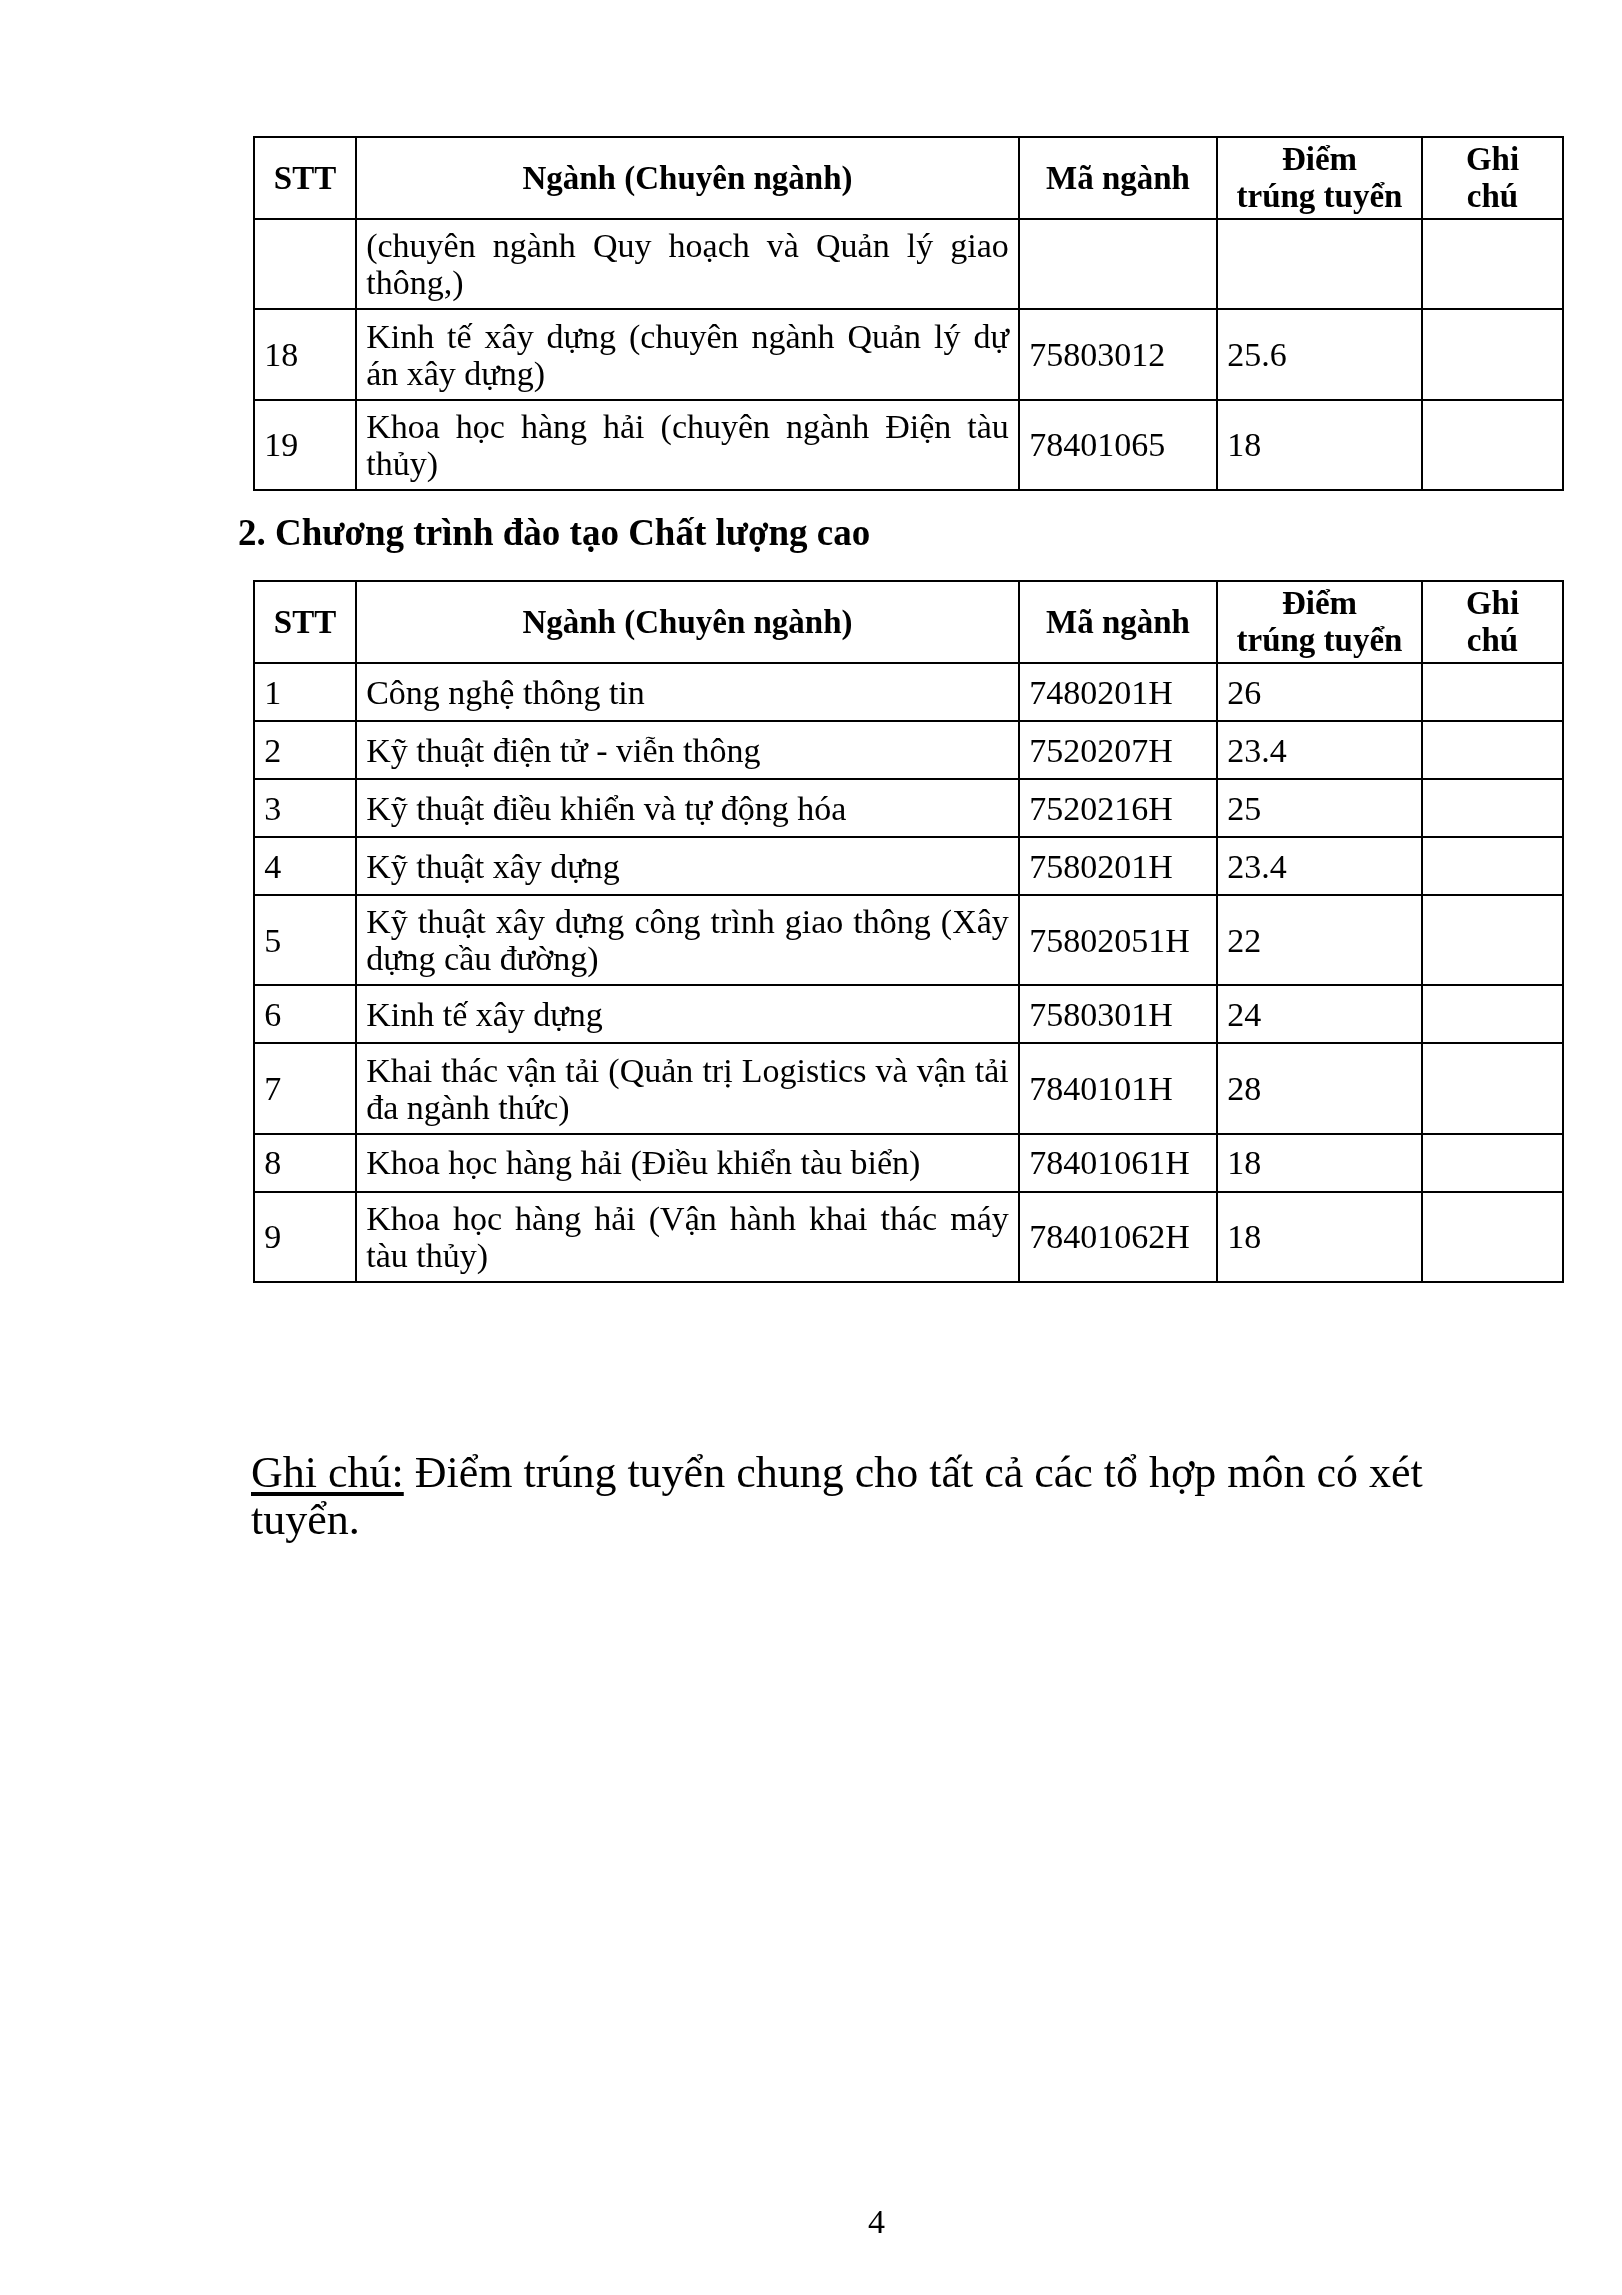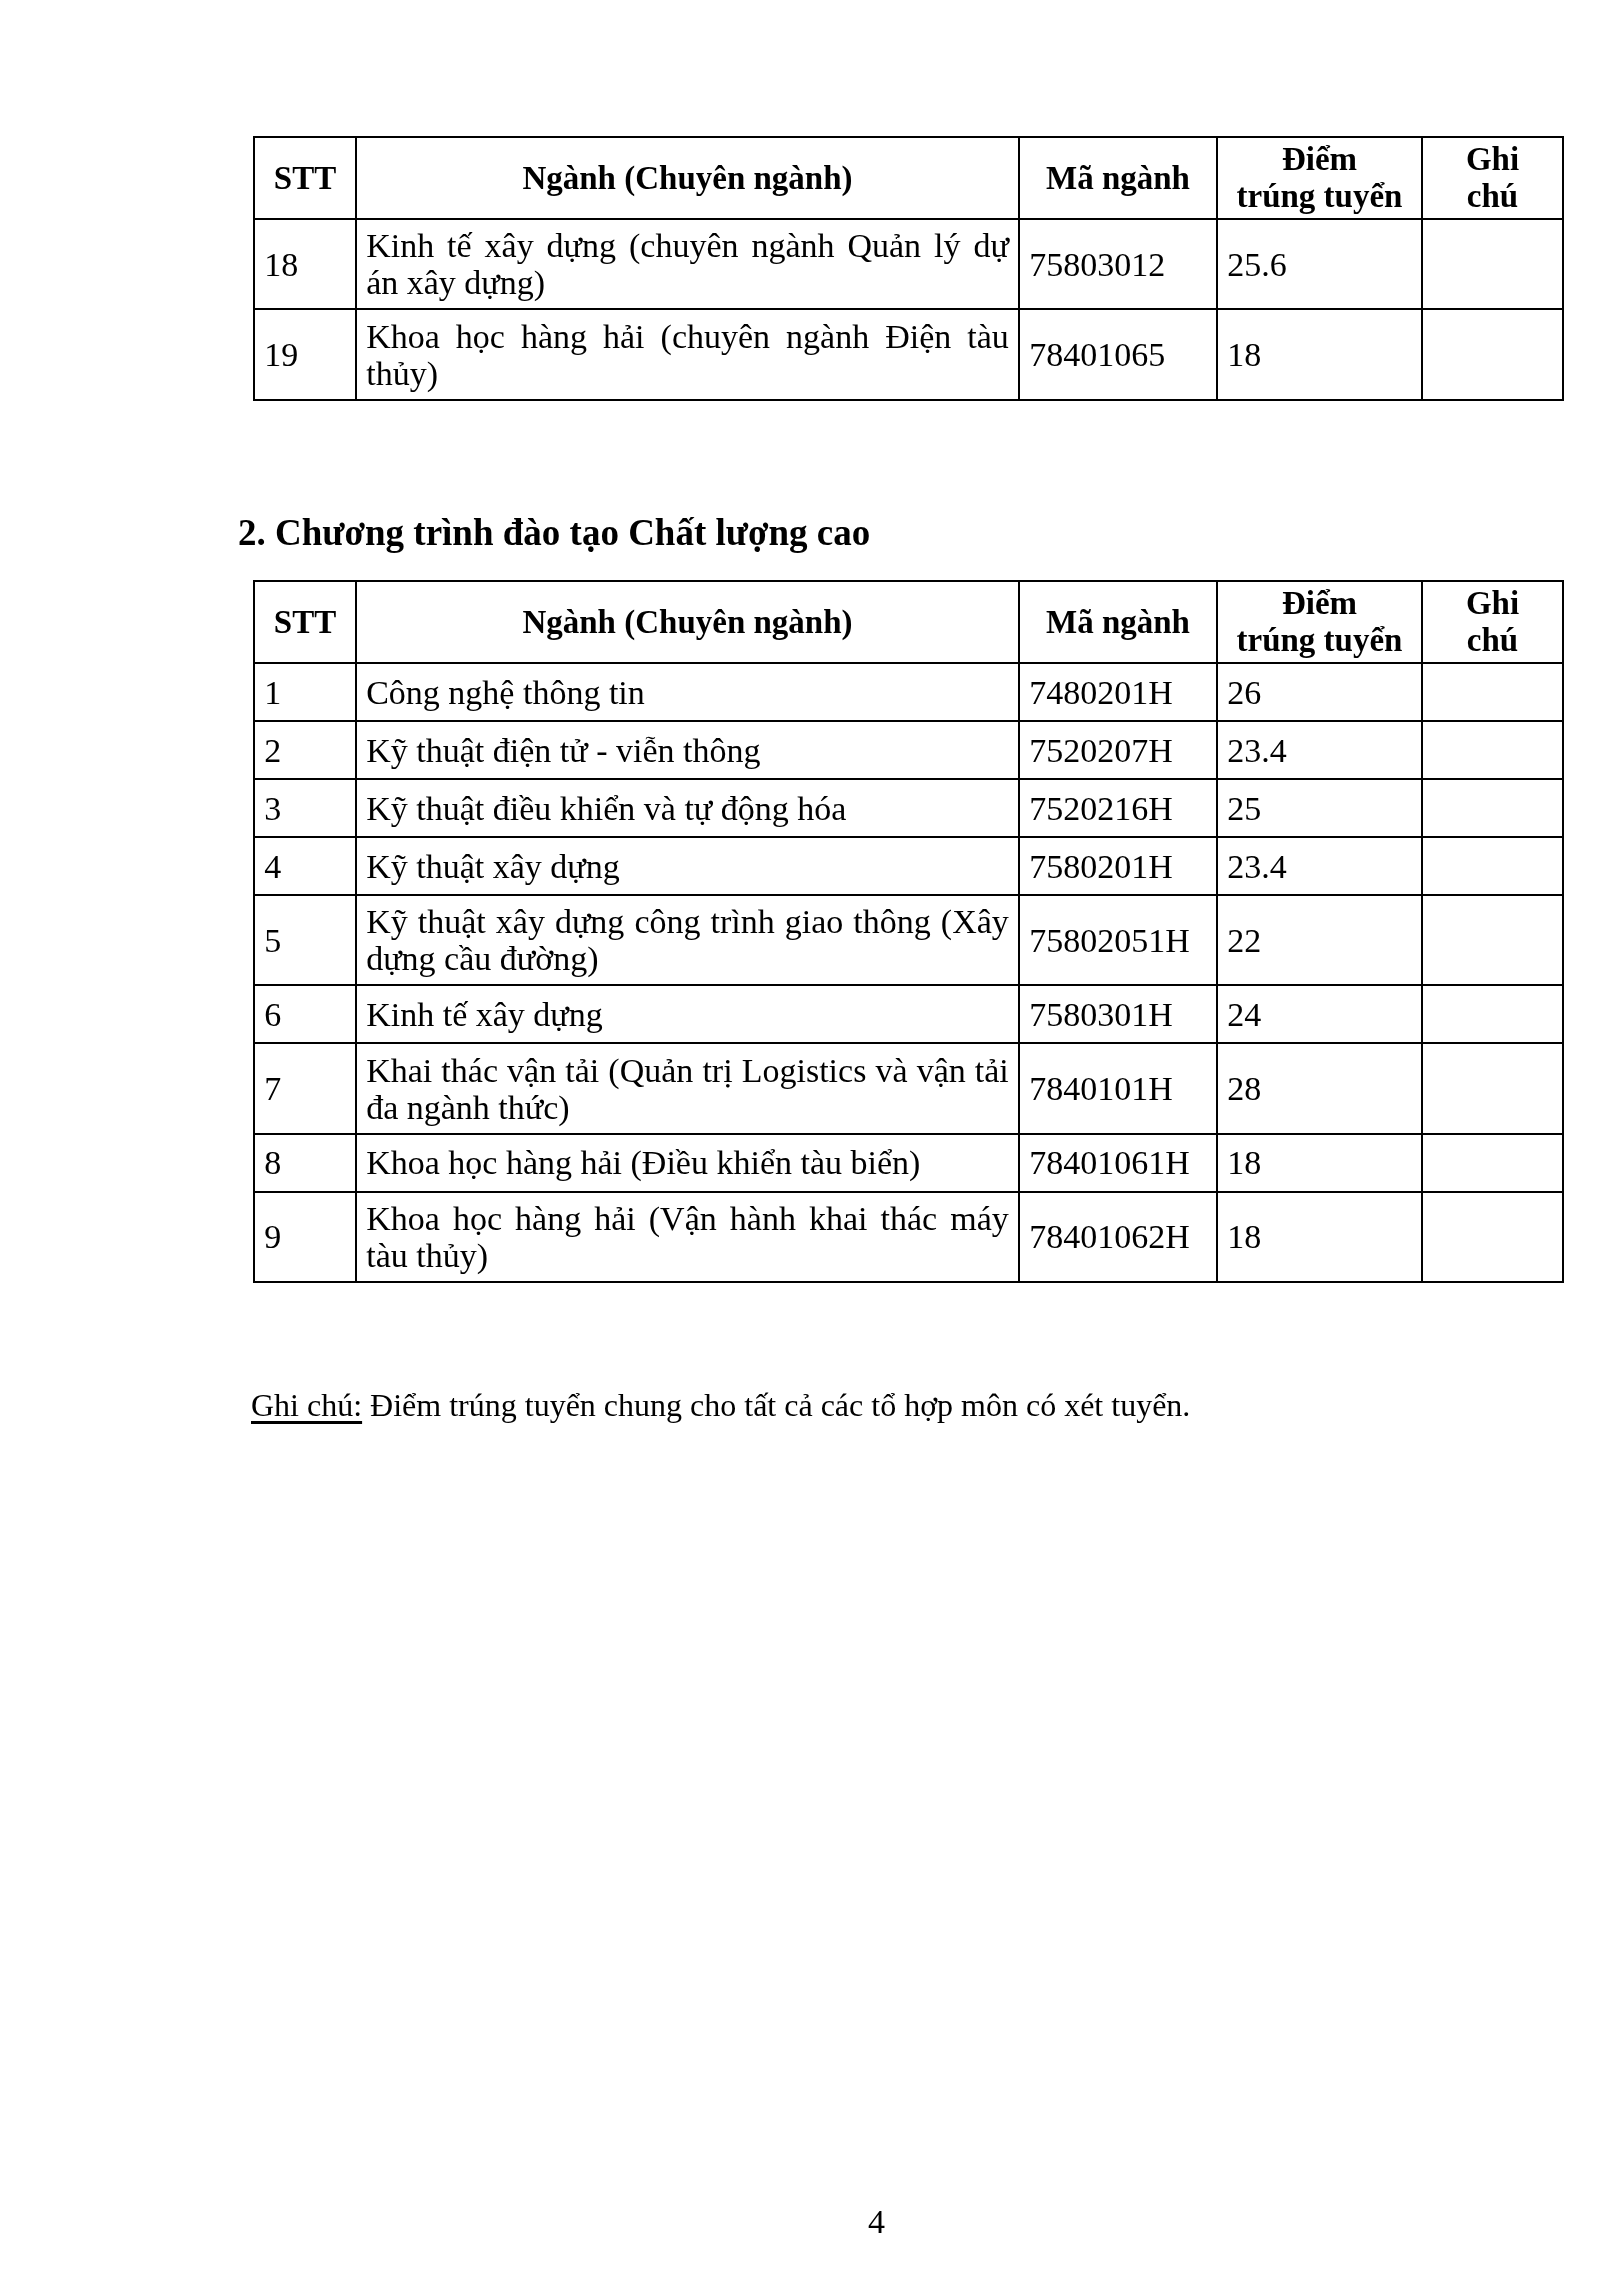--- a/index.html
+++ b/index.html
@@ -57,23 +57,23 @@
     left: 238px;
     top: 505px;
     font-size: 37px;
     font-weight: bold;
     line-height: 55px;
     white-space: nowrap;
   }
   .footnote {
     position: absolute;
     left: 251px;
-    top: 1382px;
+    top: 1449px;
     width: 1178px;
-    font-size: 32px;
+    font-size: 44px;
     line-height: 47px;
   }
   .footnote-label {
     text-decoration: underline;
     text-underline-offset: 5.2px;
   }
   .page-number {
     position: absolute;
     left: 811px;
     top: 2201px;
@@ -102,20 +102,27 @@
         <th>Ngành (Chuyên ngành)</th>
         <th>Mã ngành</th>
         <th>Điểm
 trúng tuyển</th>
         <th>Ghi
 chú</th>
       </tr>
     </thead>
     <tbody>
         <tr>
+          <td class="col-stt"></td>
+          <td class="col-nganh">(chuyên ngành Quy hoạch và Quản lý giao thông,)</td>
+          <td class="col-ma"></td>
+          <td class="col-diem"></td>
+          <td class="col-ghichu"></td>
+        </tr>
+        <tr>
           <td class="col-stt">18</td>
           <td class="col-nganh">Kinh tế xây dựng (chuyên ngành Quản lý dự án xây dựng)</td>
           <td class="col-ma">75803012</td>
           <td class="col-diem">25.6</td>
           <td class="col-ghichu"></td>
         </tr>
         <tr>
           <td class="col-stt">19</td>
           <td class="col-nganh">Khoa học hàng hải (chuyên ngành Điện tàu thủy)</td>
           <td class="col-ma">78401065</td>

